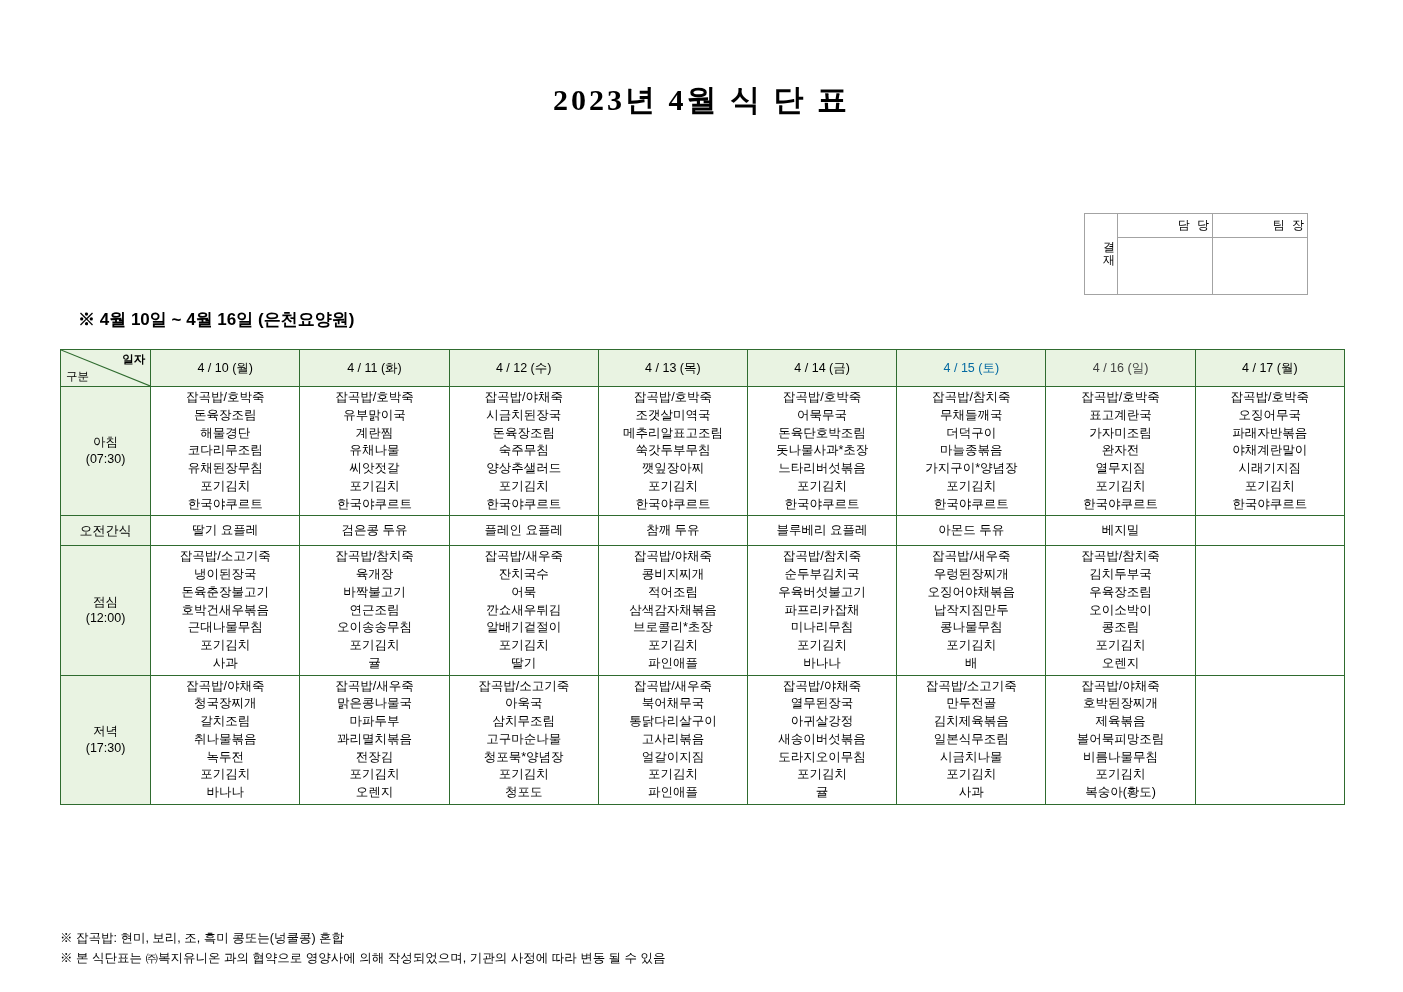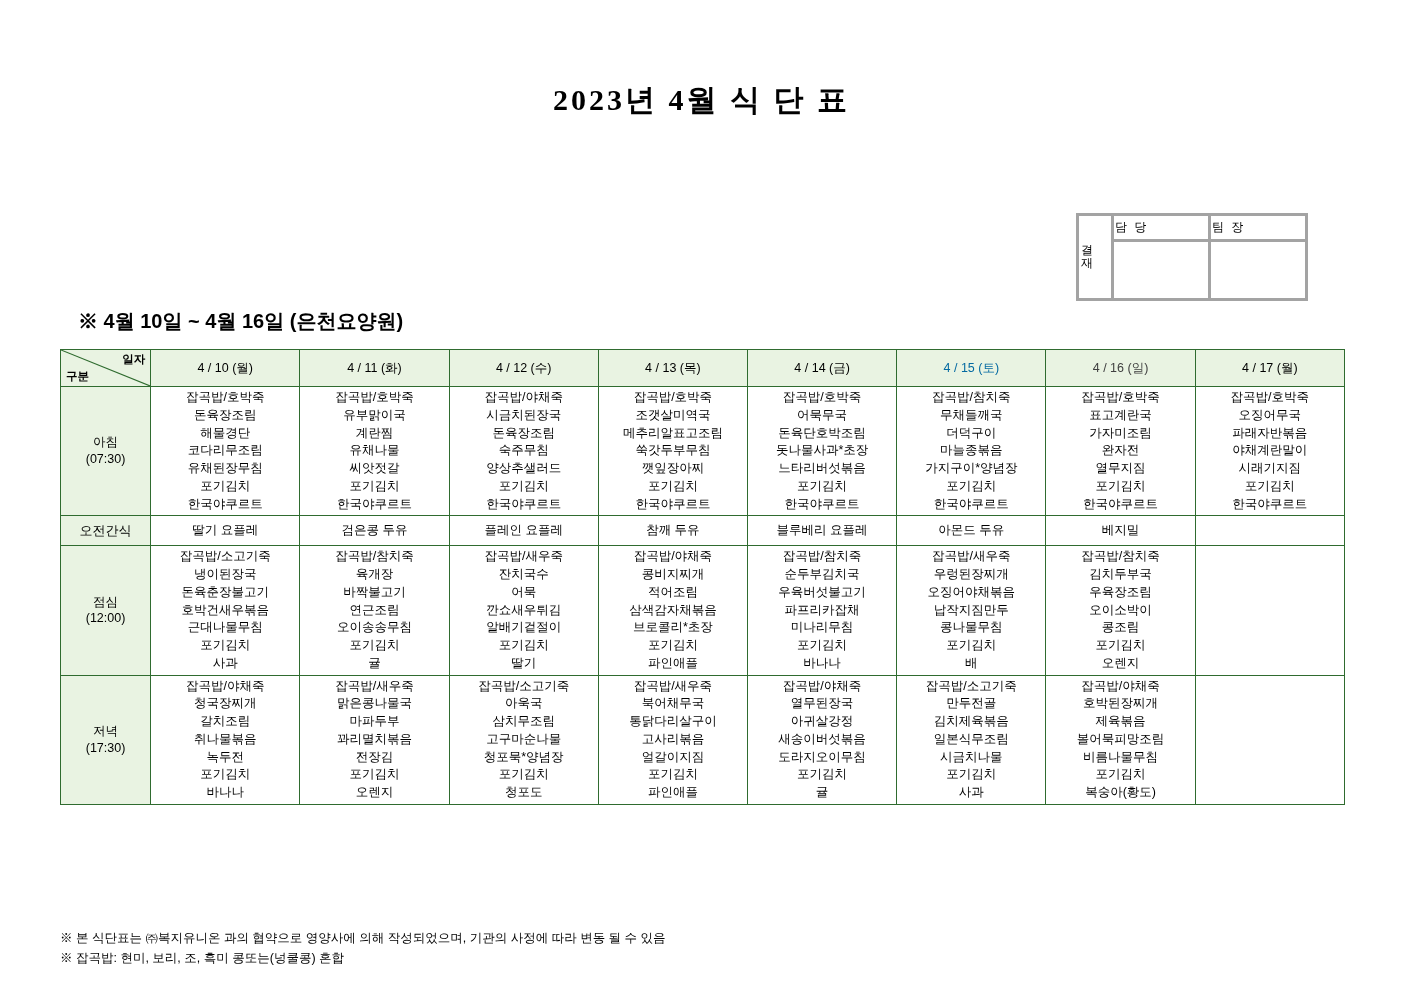--- a/index.html
+++ b/index.html
@@ -30,22 +30,22 @@
     font-family: Liberation Serif, serif;
   }
   .approval {
     position: absolute;
     right: 95px;
     top: 133px;
     border-collapse: collapse;
     font-size: 12px;
   }
   .approval td {
-    border: 3px solid #a3a3a3;
-    text-align: left;
+    border: 1px solid #a3a3a3;
+    text-align: right;
     vertical-align: middle;
   }
   .approval .label-cell {
     width: 28px;
     height: 75px;
     line-height: 1.05;
     font-size: 12px;
     padding: 0 2px;
   }
   .approval .head-cell {
@@ -53,21 +53,21 @@
     height: 21px;
     letter-spacing: 2px;
   }
   .approval .blank-cell {
     height: 54px;
   }
   .subtitle {
     position: absolute;
     left: 78px;
     top: 228px;
-    font-size: 20px;
+    font-size: 17px;
     font-weight: bold;
     text-align: right;
   }
   table.menu {
     position: absolute;
     left: 60px;
     top: 269px;
     width: 1285px;
     border-collapse: collapse;
     table-layout: fixed;
@@ -96,21 +96,21 @@
     right: 5px;
     top: 2px;
     font-size: 11.5px;
     font-weight: bold;
   }
   .corner .gubun {
     position: absolute;
     left: 5px;
     bottom: 2px;
     font-size: 11.5px;
-    font-weight: bold;
+    font-weight: normal;
   }
   .corner .diag {
     position: absolute;
     left: 0; top: 0;
     width: 100%; height: 100%;
   }
   .rowlabel {
     background: #e9f3e2;
     font-weight: bold;
     font-size: 13px;
@@ -440,17 +440,17 @@
             <div>복숭아(황도)</div>
           </td>
           <td class="meal-cell">
             <div></div>
           </td>
         </tr>
       </tbody>
   </table>
 
   <div class="footnotes">
+    <div>※ 잡곡밥: 현미, 보리, 조, 흑미 콩또는(넝쿨콩) 혼합</div>
     <div>※ 본 식단표는 ㈜복지유니온 과의 협약으로 영양사에 의해 작성되었으며, 기관의 사정에 따라 변동 될 수 있음</div>
-    <div>※ 잡곡밥: 현미, 보리, 조, 흑미 콩또는(넝쿨콩) 혼합</div>
   </div>
 
 </div>
 
 </body></html>

